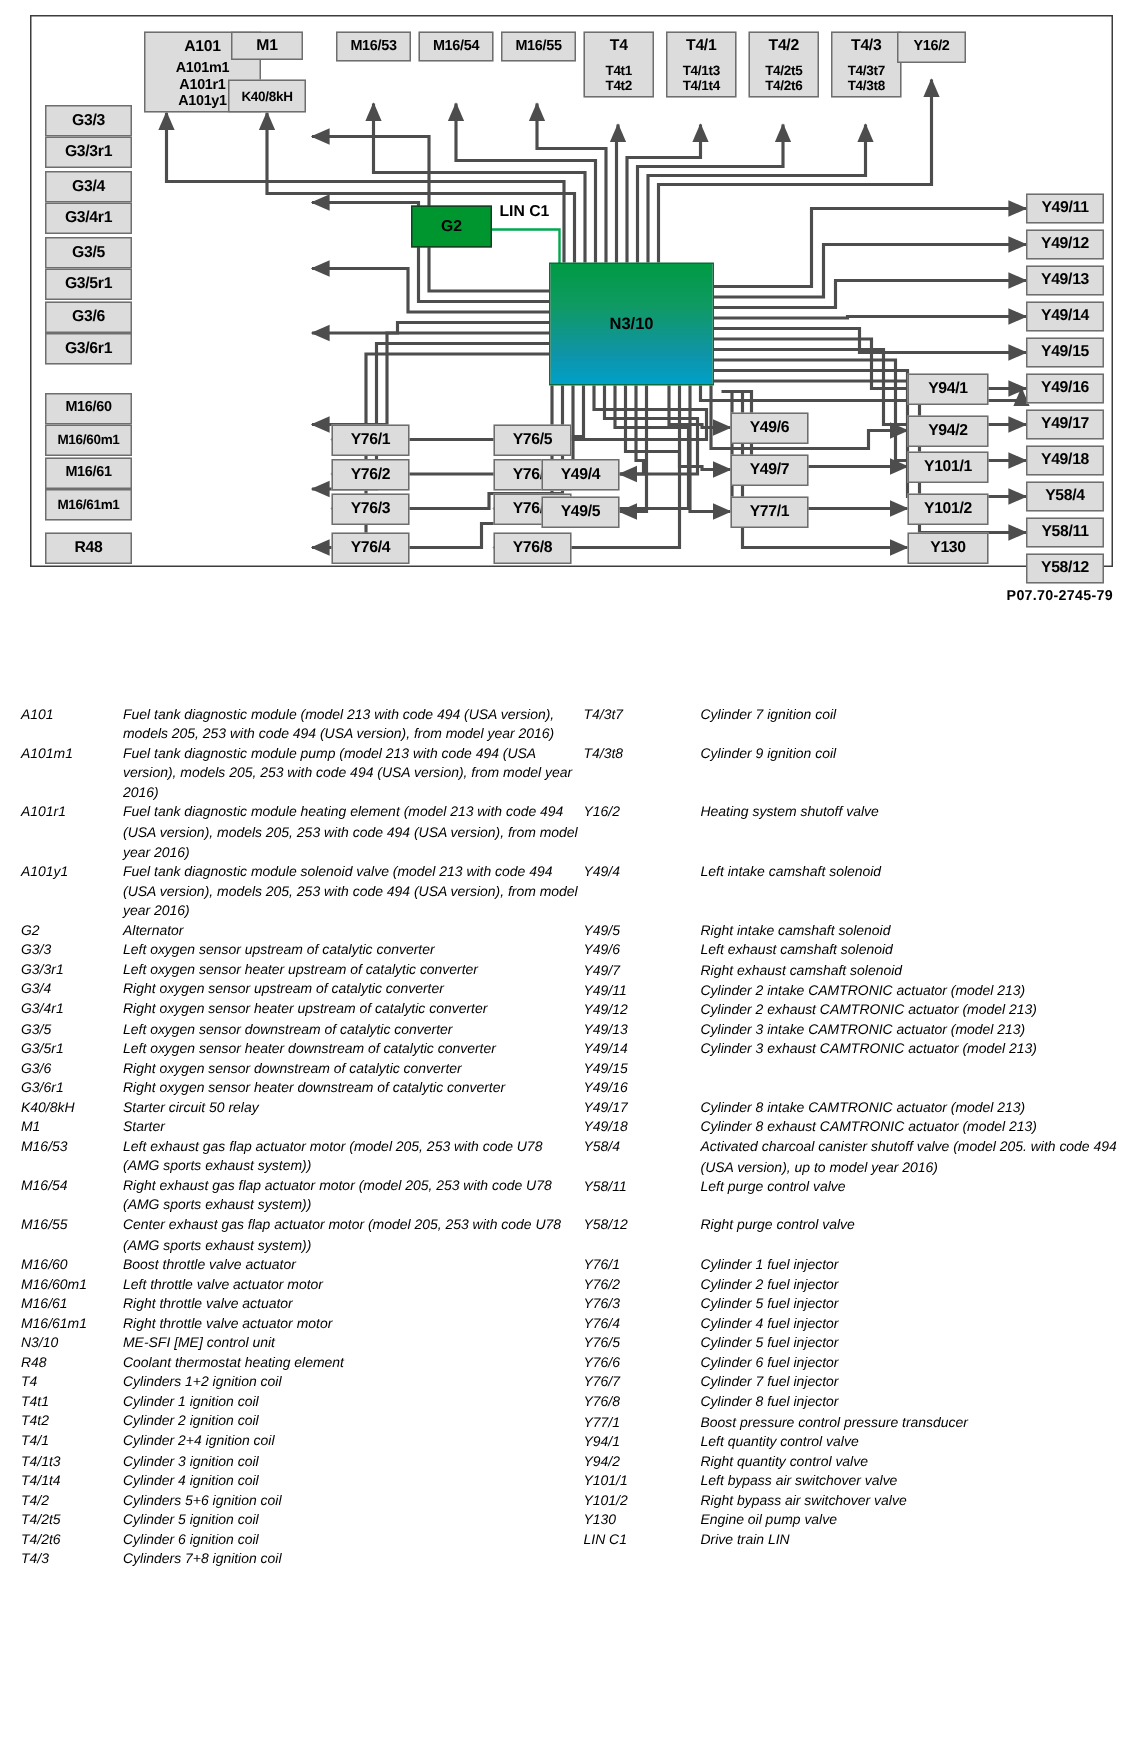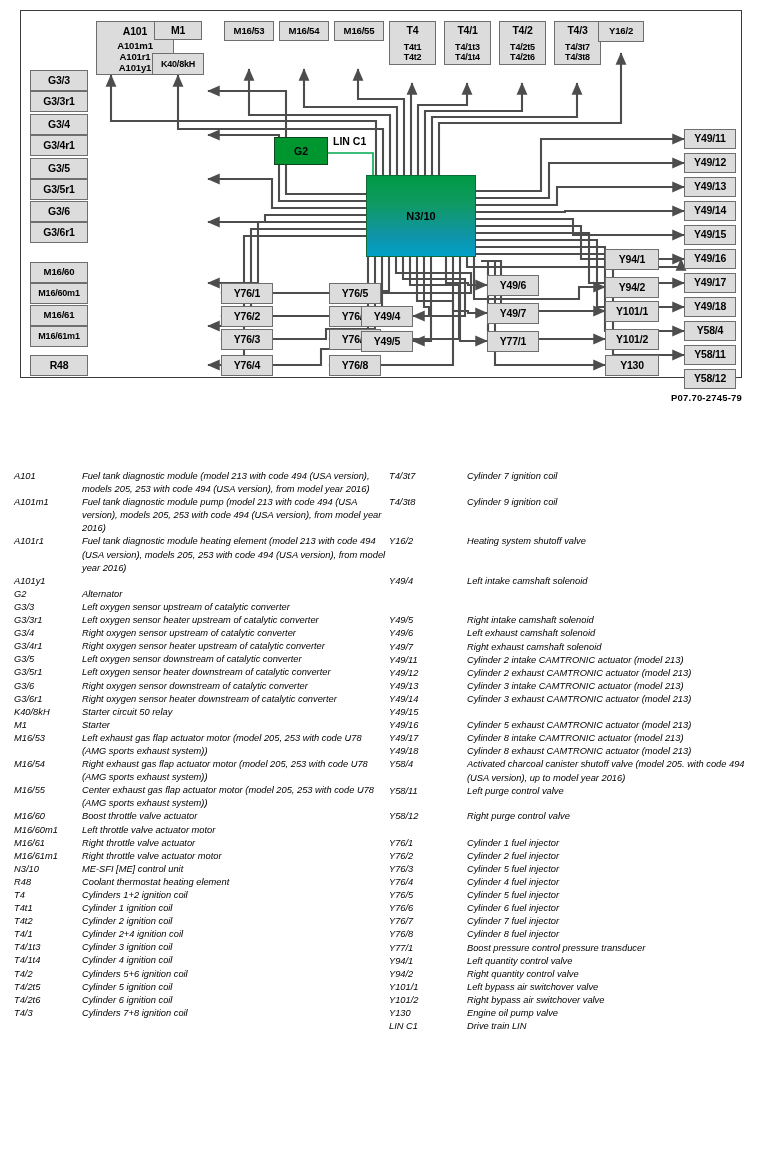--- a/index.html
+++ b/index.html
@@ -220,20 +220,21 @@
       <div class="legrow">
         <div class="legcode">A101m1</div>
         <div class="legdesc">Fuel tank diagnostic module pump (model 213 with code 494 (USA version), models 205, 253 with code 494 (USA version), from model year 2016)</div>
       </div>
       <div class="legrow">
         <div class="legcode">A101r1</div>
         <div class="legdesc">Fuel tank diagnostic module heating element (model 213 with code 494 (USA version), models 205, 253 with code 494 (USA version), from model year 2016)</div>
       </div>
       <div class="legrow">
         <div class="legcode">A101y1</div>
+        <div class="legdesc">Fuel tank diagnostic module solenoid valve (model 213 with code 494 (USA version), models 205, 253 with code 494 (USA version), from model year 2016)</div>
       </div>
       <div class="legrow">
         <div class="legcode">G2</div>
         <div class="legdesc">Alternator</div>
       </div>
       <div class="legrow">
         <div class="legcode">G3/3</div>
         <div class="legdesc">Left oxygen sensor upstream of catalytic converter</div>
       </div>
       <div class="legrow">
@@ -392,21 +393,20 @@
       </div>
       <div class="legrow">
         <div class="legcode">Y49/14</div>
         <div class="legdesc">Cylinder 3 exhaust CAMTRONIC actuator (model 213)</div>
       </div>
       <div class="legrow">
         <div class="legcode">Y49/15</div>
       </div>
       <div class="legrow">
         <div class="legcode">Y49/16</div>
-        <div class="legdesc">Cylinder 5 exhaust CAMTRONIC actuator (model 213)</div>
       </div>
       <div class="legrow">
         <div class="legcode">Y49/17</div>
         <div class="legdesc">Cylinder 8 intake CAMTRONIC actuator (model 213)</div>
       </div>
       <div class="legrow">
         <div class="legcode">Y49/18</div>
         <div class="legdesc">Cylinder 8 exhaust CAMTRONIC actuator (model 213)</div>
       </div>
       <div class="legrow">

